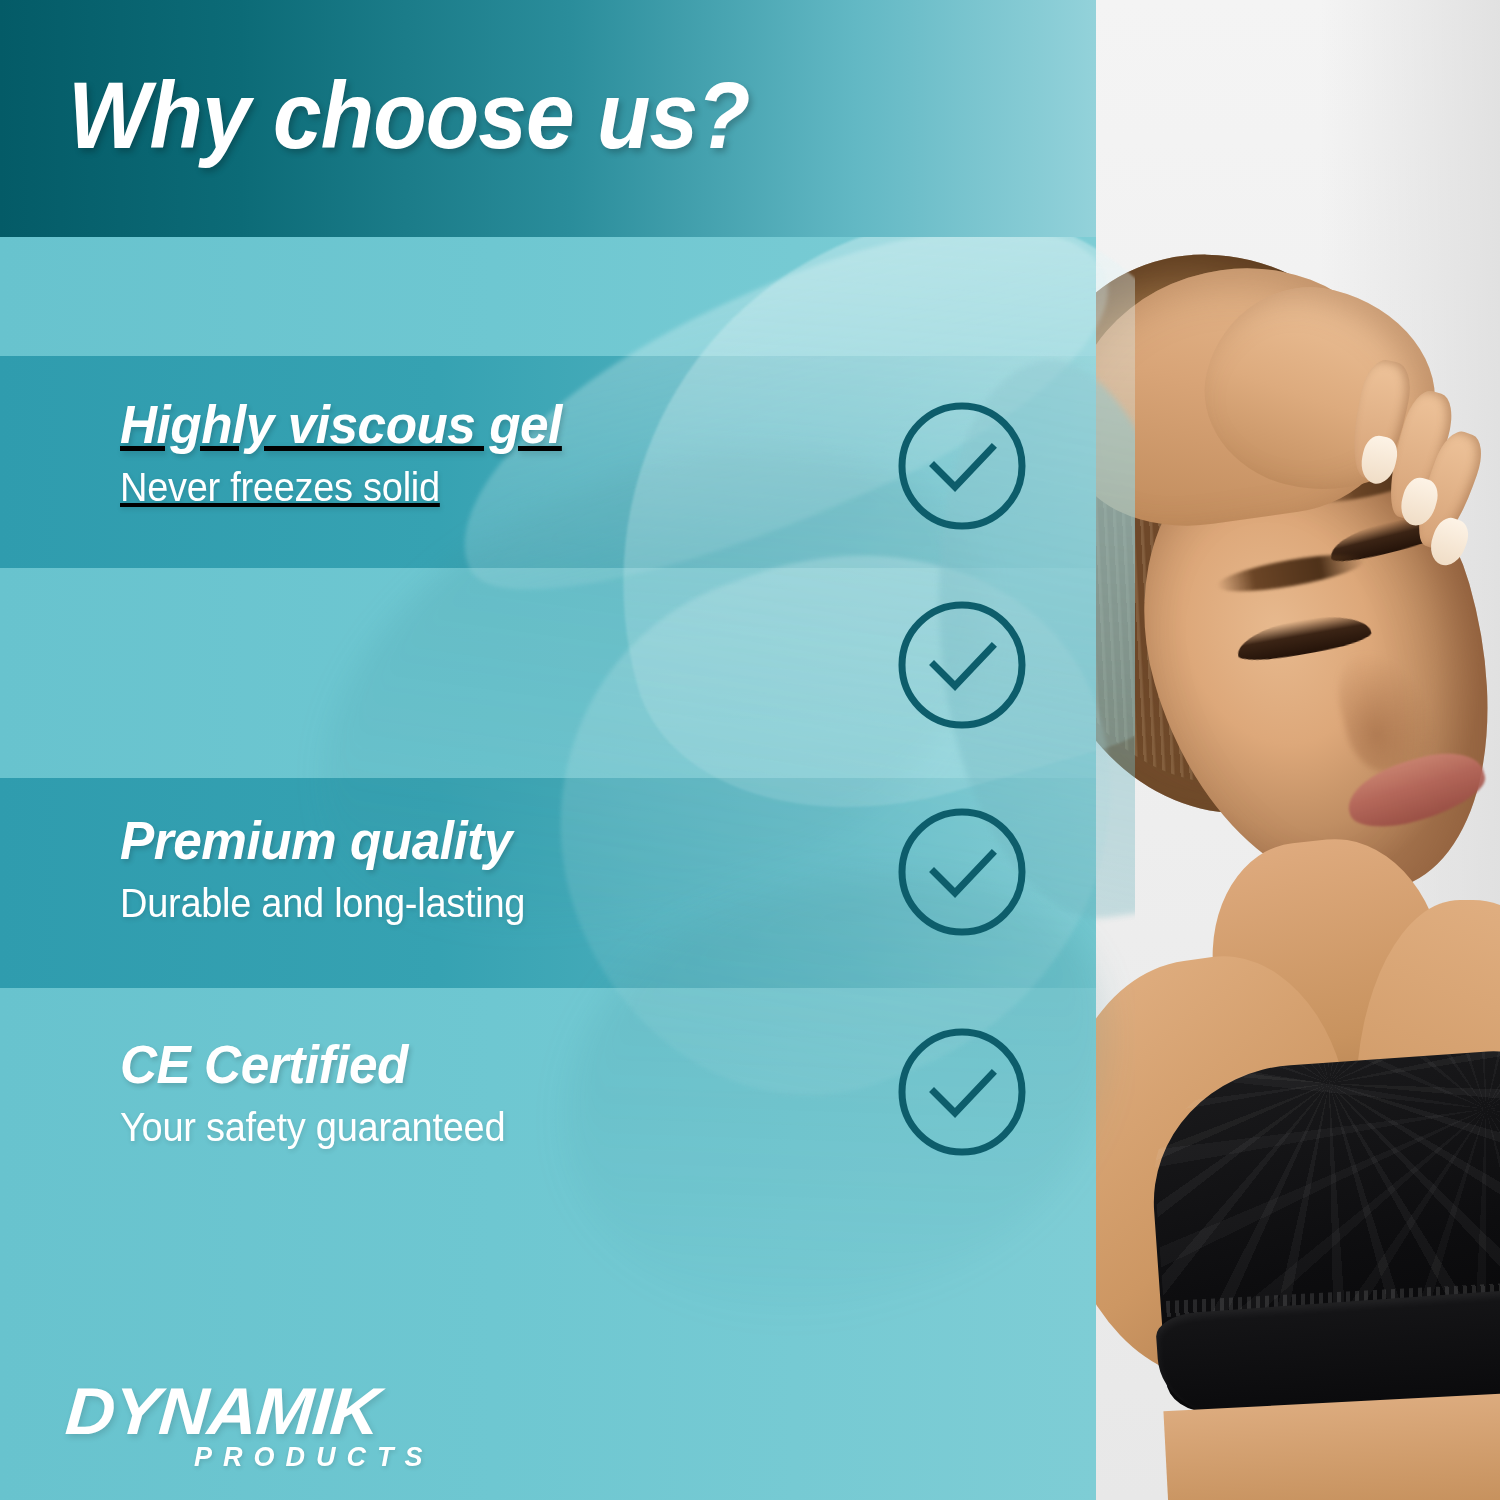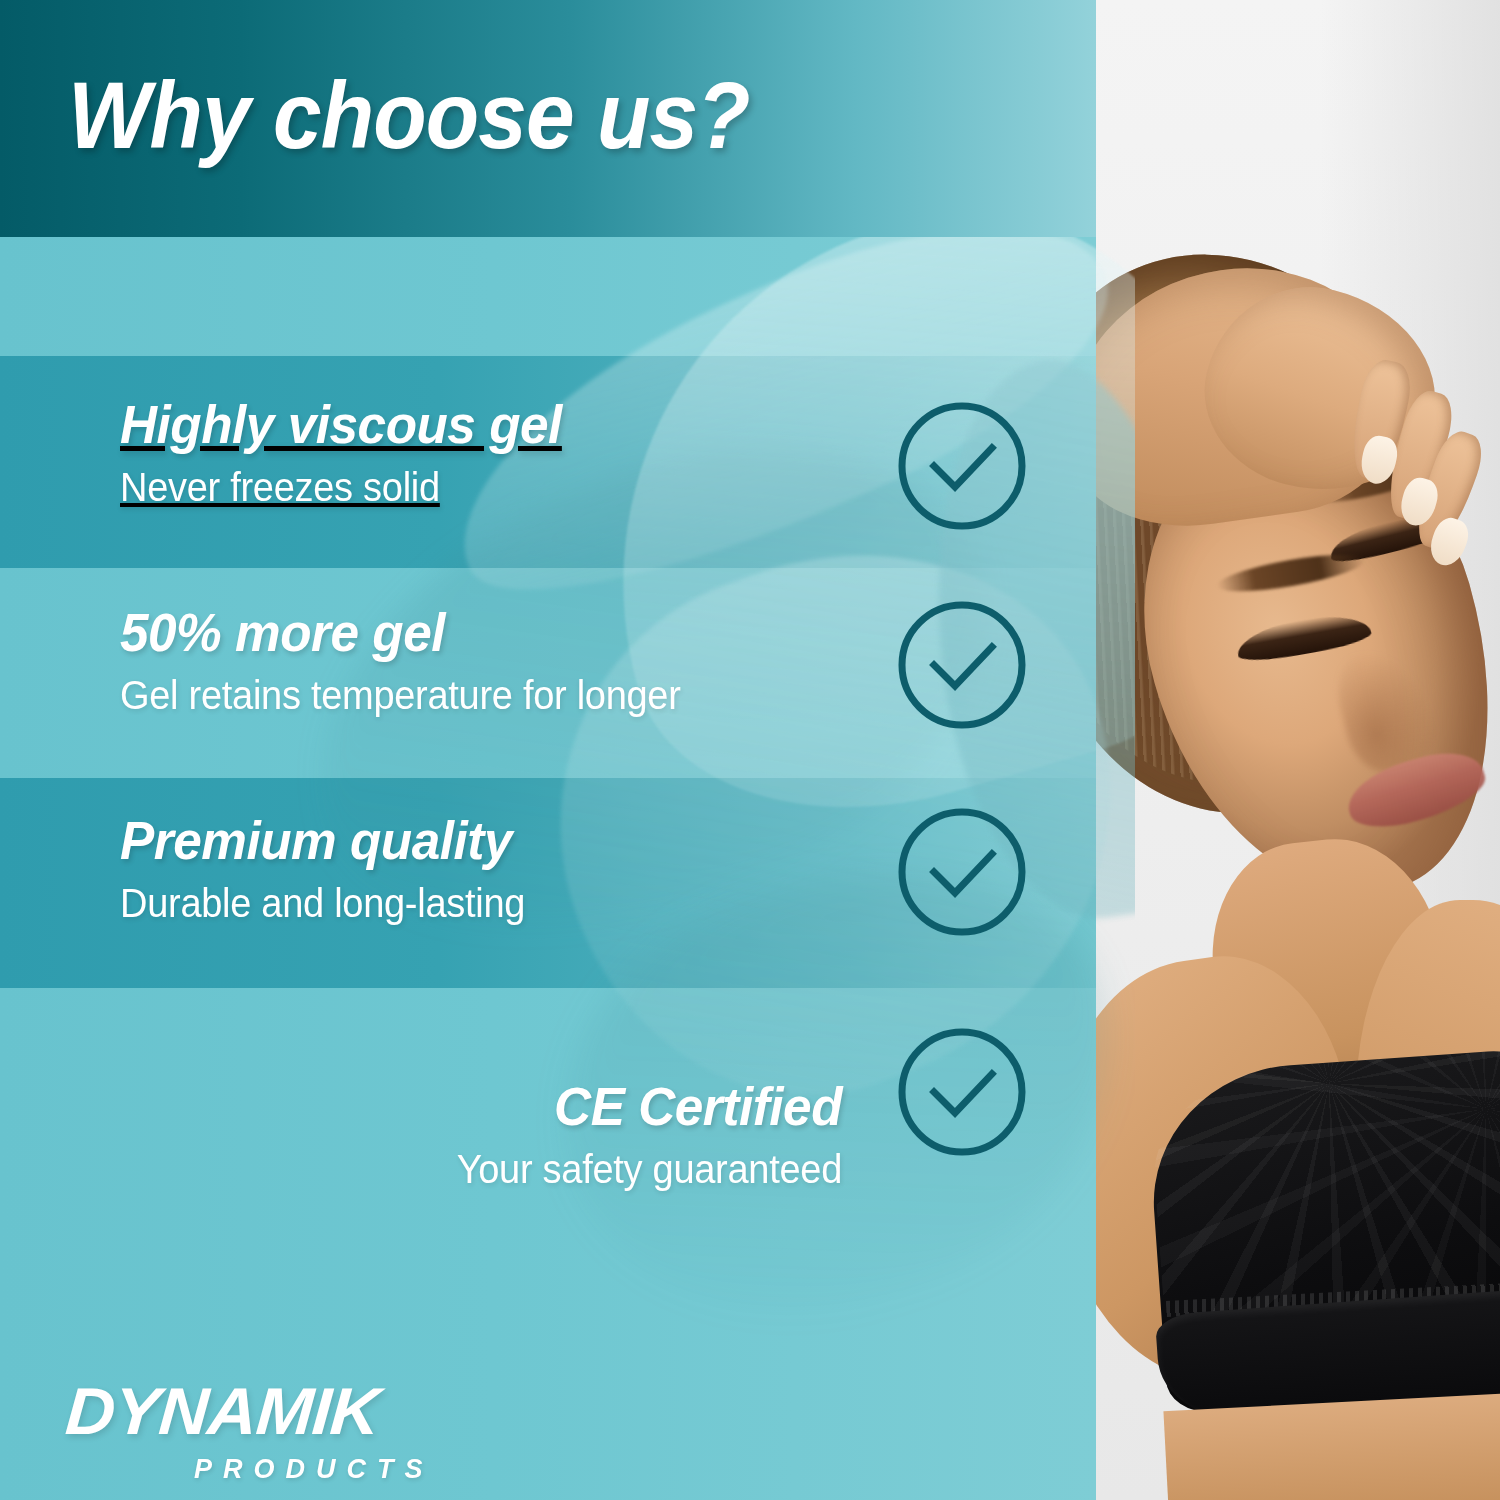--- a/index.html
+++ b/index.html
@@ -379,21 +379,21 @@
     letter-spacing: -.3px;
     line-height: 1.1;
     transform: scaleX(.95);
     transform-origin: left center;
     white-space: nowrap;
     text-shadow: 1px 2px 5px rgba(0,0,0,.12);
   }
   .f-row-0 { top: 396px; text-decoration: underline; }
   .f-row-1 { top: 604px; }
   .f-row-2 { top: 812px; }
-  .f-row-3 { top: 1078px; text-align: right; }
+  .f-row-3 { top: 1036px; }
 
   
   .check {
     position: absolute;
     left: 894px;
     width: 136px;
     height: 136px;
   }
   .c-row-0 { top: 398px; }
   .c-row-1 { top: 597px; }
@@ -414,21 +414,21 @@
     font-style: italic;
     color: #ffffff;
     letter-spacing: -1px;
     line-height: 1;
     transform: scaleX(1.04) skewX(-4deg);
     transform-origin: left center;
     white-space: nowrap;
     text-shadow: 2px 3px 6px rgba(0,0,0,.13);
   }
   .logo-sub {
-    margin-top: 12px;
+    margin-top: 0;
     margin-left: 128px;
     font-size: 27px;
     font-weight: 700;
     font-style: italic;
     color: #ffffff;
     letter-spacing: 11px;
     line-height: 1;
     white-space: nowrap;
     text-shadow: 1px 2px 4px rgba(0,0,0,.13);
   }
@@ -488,24 +488,20 @@
 
     <div class="feature f-row-0">
       <div class="title">Highly viscous gel</div>
       <div class="sub">Never freezes solid</div>
     </div>
     <svg class="check c-row-0" viewBox="0 0 136 136">
       <circle cx="68" cy="68" r="60" fill="none" stroke="#0d5d6b" stroke-width="7"></circle>
       <polyline points="40,68 61,89 98,50" fill="none" stroke="#0d5d6b" stroke-width="7" stroke-linecap="square" stroke-linejoin="miter"></polyline>
     </svg>
 
-    <div class="feature f-row-1">
-      <div class="title">50% more gel</div>
-      <div class="sub">Gel retains temperature for longer</div>
-    </div>
     <svg class="check c-row-1" viewBox="0 0 136 136">
       <circle cx="68" cy="68" r="60" fill="none" stroke="#0d5d6b" stroke-width="7"></circle>
       <polyline points="40,68 61,89 98,50" fill="none" stroke="#0d5d6b" stroke-width="7" stroke-linecap="square" stroke-linejoin="miter"></polyline>
     </svg>
 
     <div class="feature f-row-2">
       <div class="title">Premium quality</div>
       <div class="sub">Durable and long-lasting</div>
     </div>
     <svg class="check c-row-2" viewBox="0 0 136 136">

